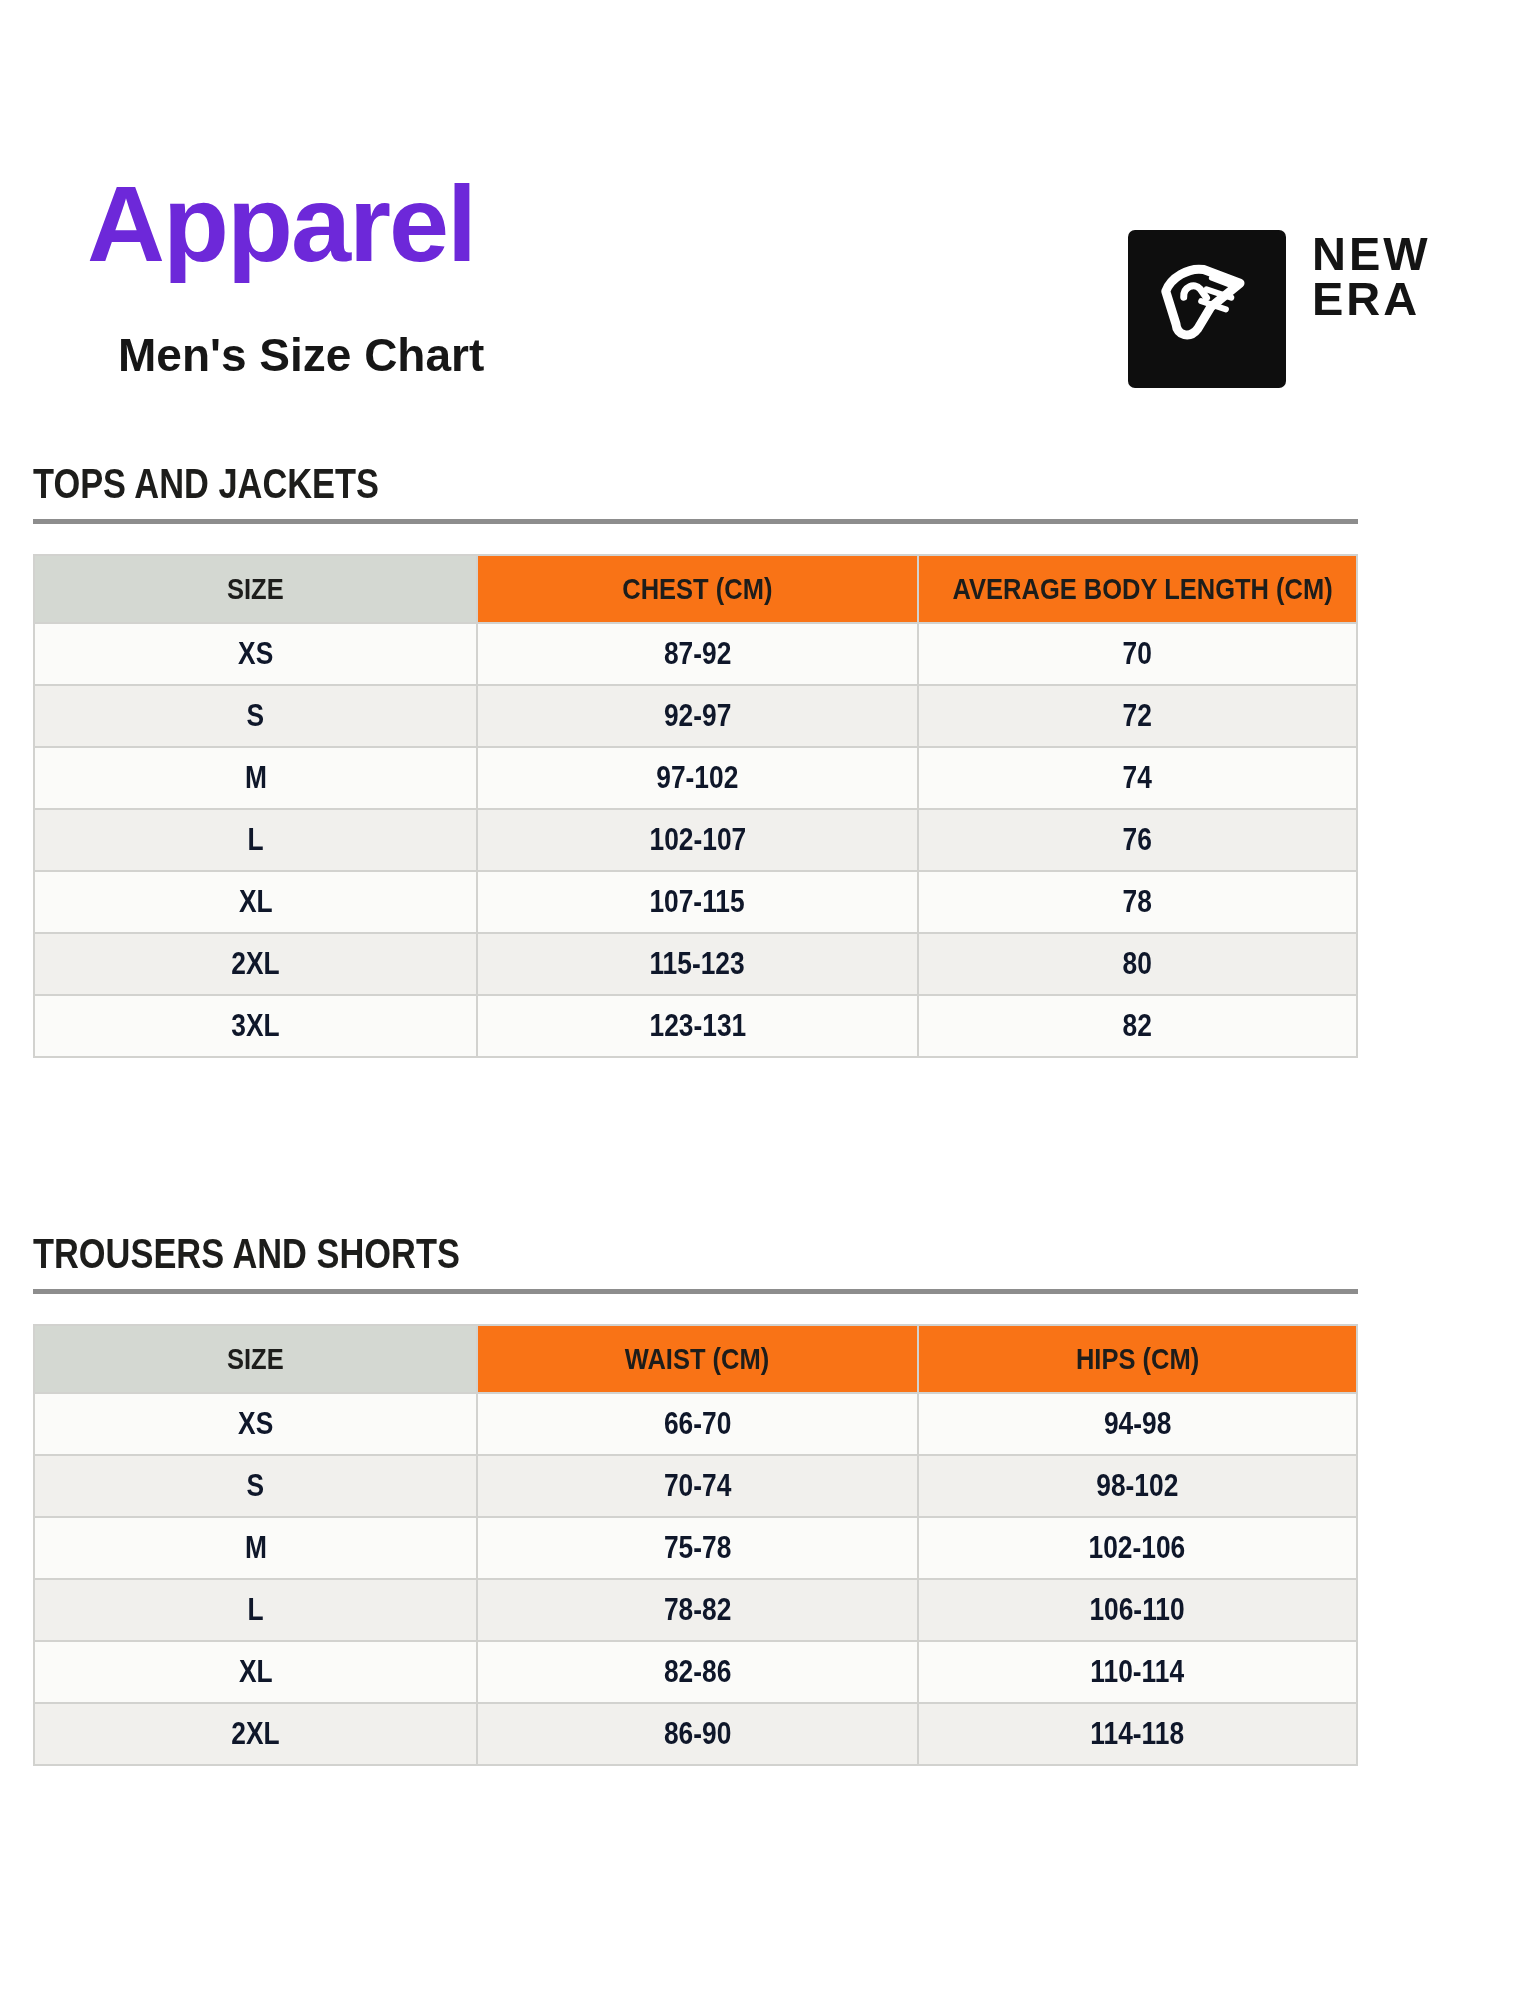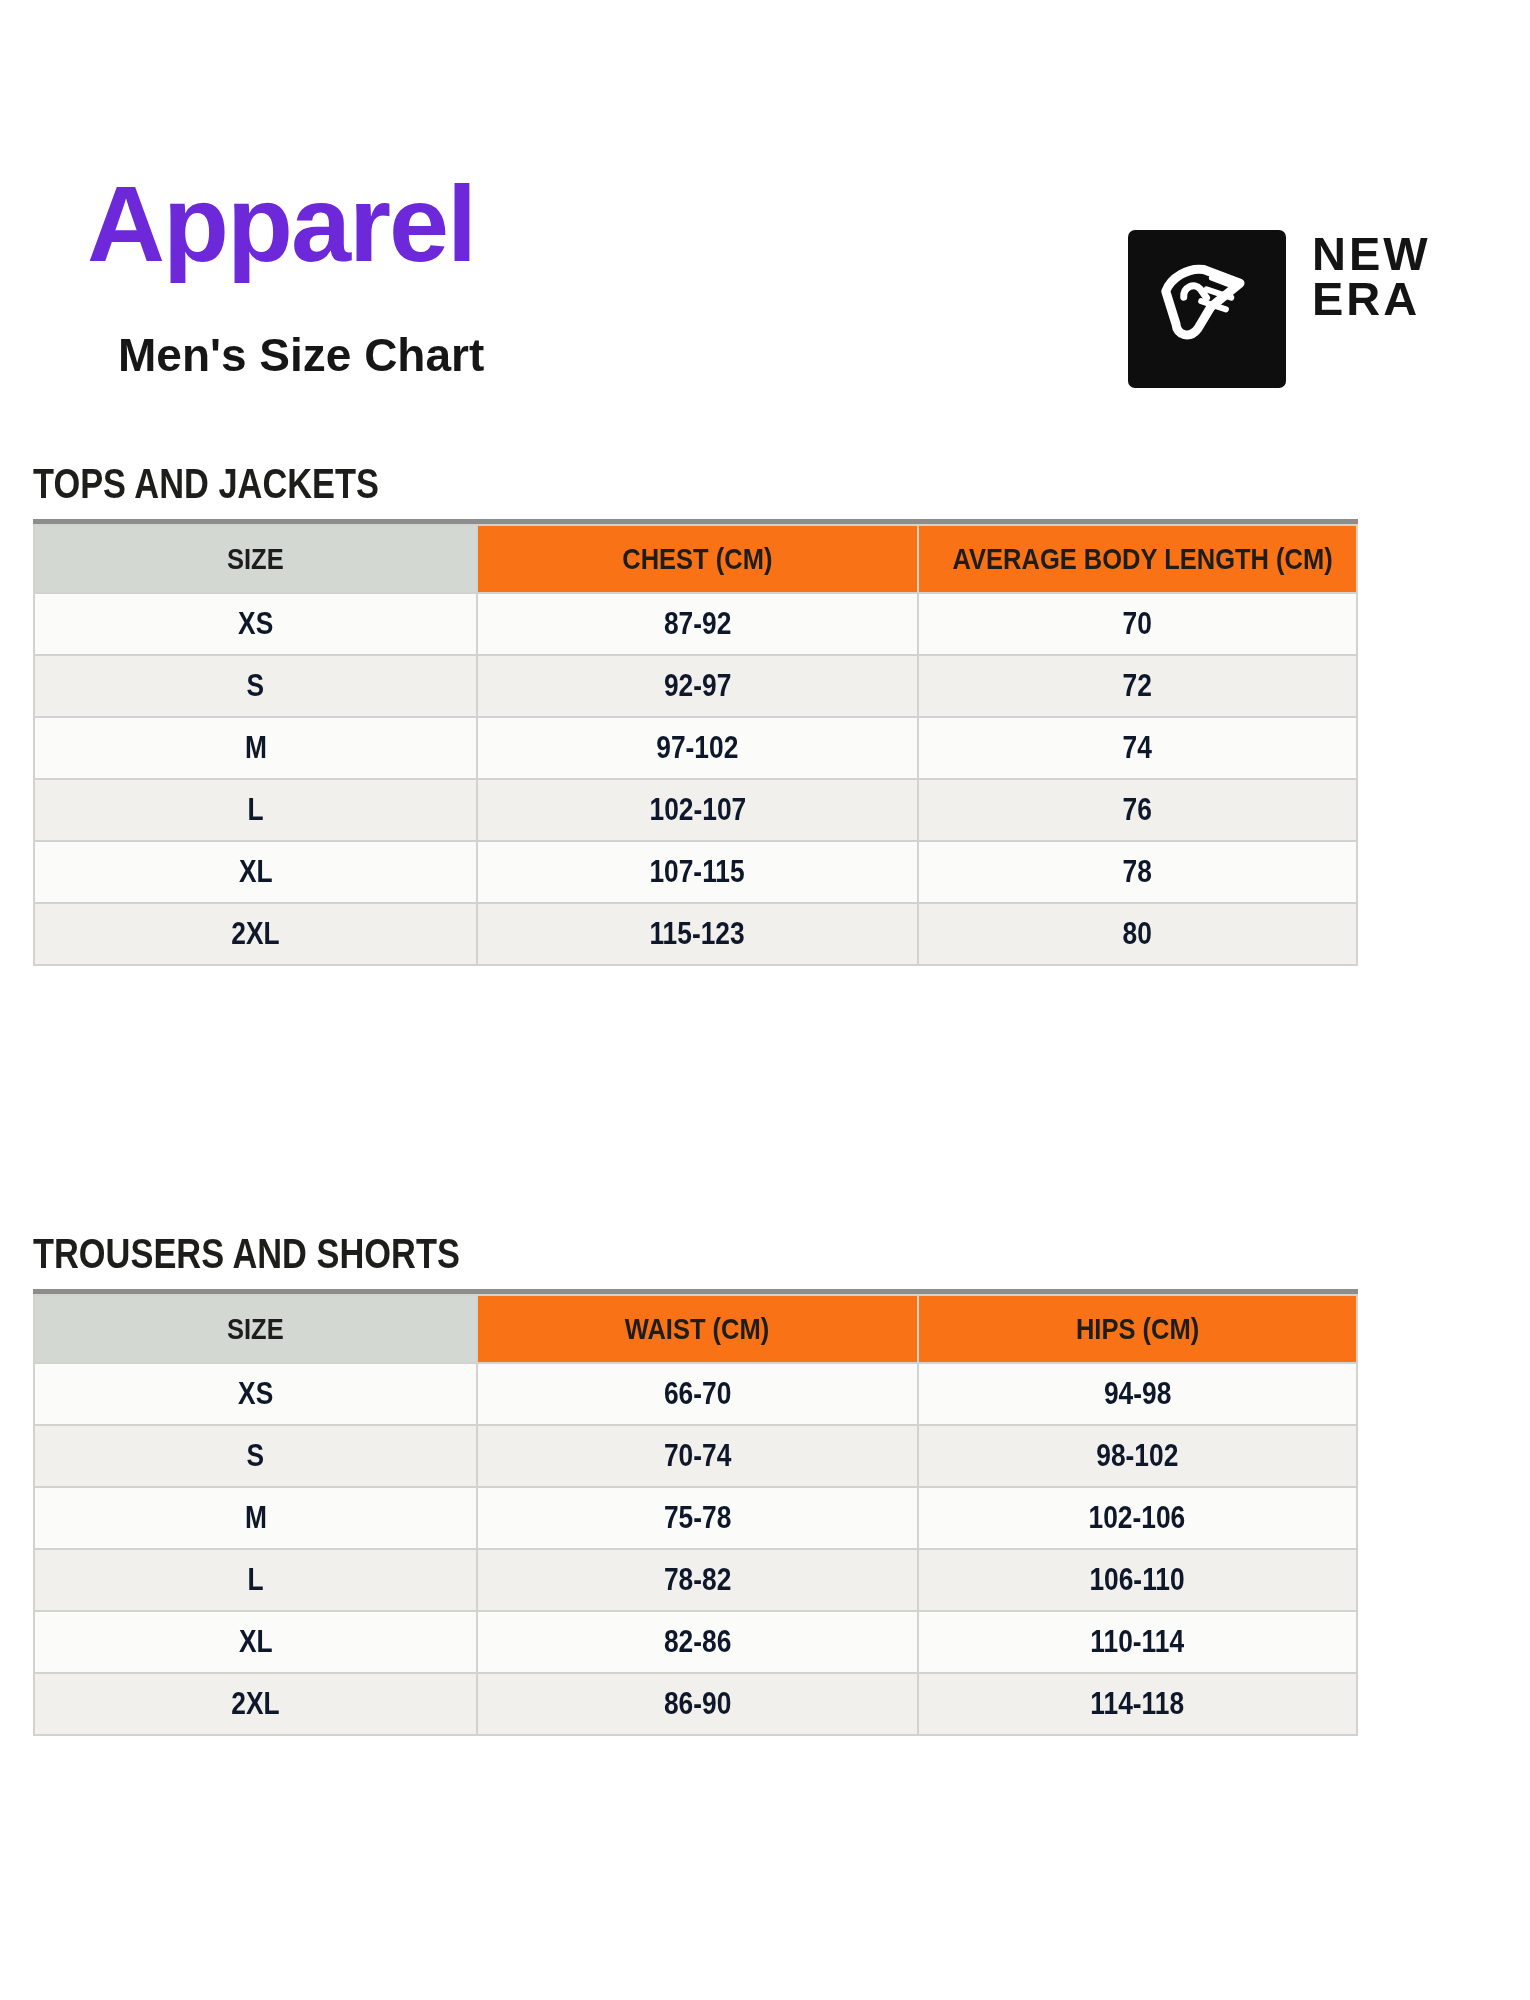--- a/index.html
+++ b/index.html
@@ -84,20 +84,21 @@
     height: 5px;
     background: #8d8d8d;
     margin-top: 14px;
   }
 
   
   table {
     width: 100%;
     border-collapse: collapse;
     table-layout: fixed;
+    margin-top: 30px;
     border-radius: 26px;
   }
   th, td {
     border: 2px solid #d2d2cf;
     text-align: center;
     padding: 0;
   }
   th {
     height: 66px;
     font-size: 30px;
@@ -190,20 +191,25 @@
           <tr>
             <td><span class="cond">XL</span></td>
             <td><span class="cond">107-115</span></td>
             <td><span class="cond">78</span></td>
           </tr>
           <tr>
             <td><span class="cond">2XL</span></td>
             <td><span class="cond">115-123</span></td>
             <td><span class="cond">80</span></td>
           </tr>
+          <tr>
+            <td><span class="cond">3XL</span></td>
+            <td><span class="cond">123-131</span></td>
+            <td><span class="cond">82</span></td>
+          </tr>
         </tbody>
     </table>
   </section>
 
   <section class="section section-trousers">
     <h3 class="section-heading">TROUSERS AND SHORTS</h3>
     <div class="rule"></div>
     <table>
       <colgroup>
           <col style="width:33.5%">

